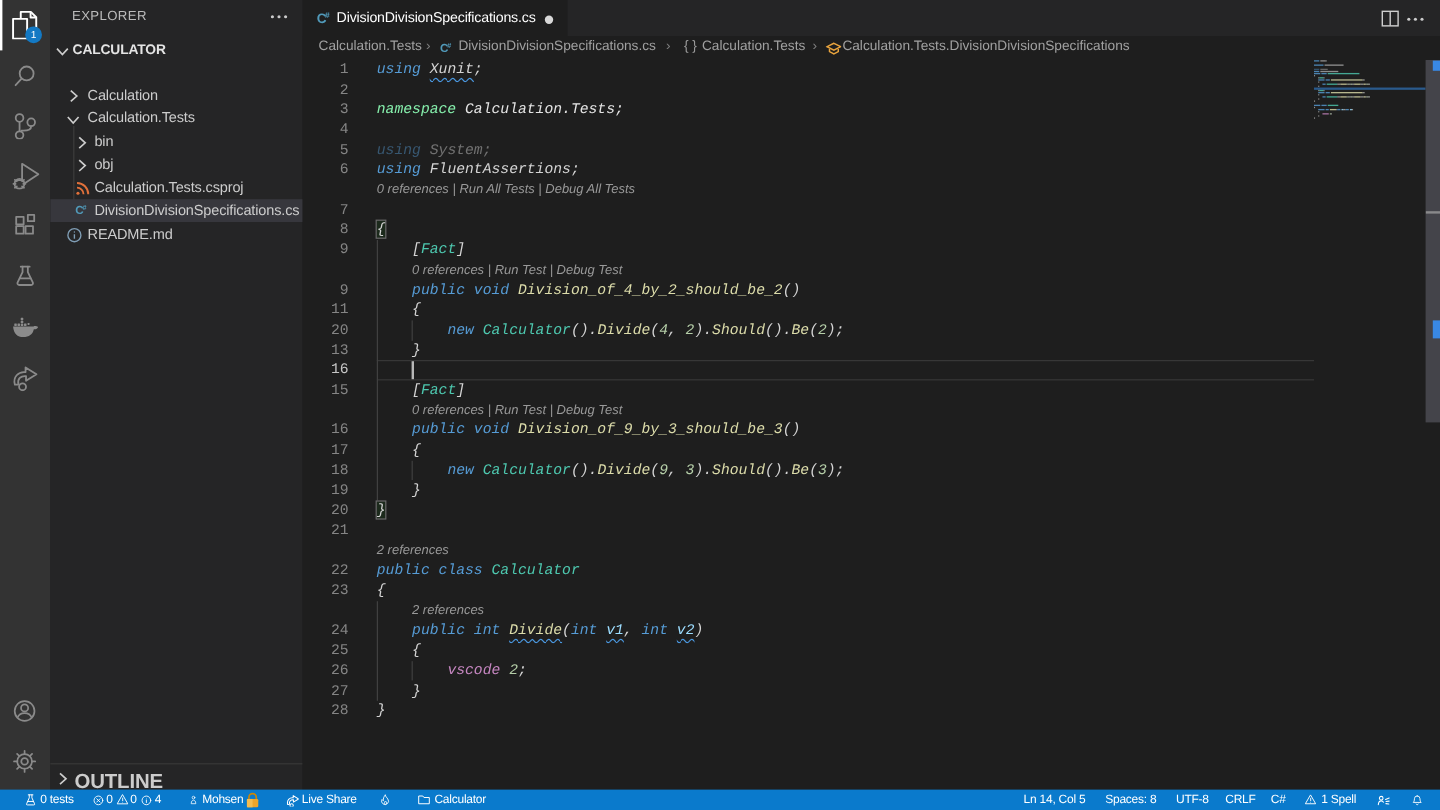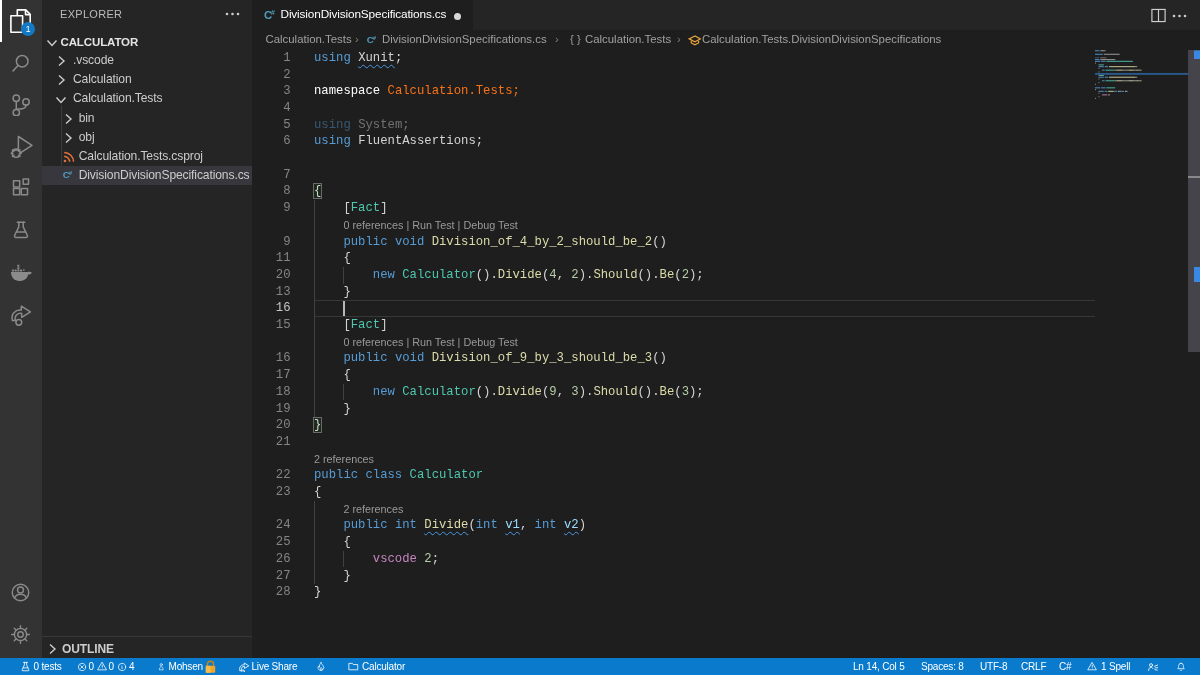--- a/index.html
+++ b/index.html
@@ -20,21 +20,21 @@
 #treeguide { position:absolute; left:18.5px; top:105px; width:1px; height:80px; background:#3c3c3c; }
 #outline { position:absolute; left:0; top:636px; width:210px; height:22px; border-top:1px solid #383838; }
 #editor { position:absolute; left:252px; top:0; width:948px; height:658px; background:#1e1e1e; }
 #tabbar { position:absolute; left:0; top:0; width:948px; height:30px; background:#252526; }
 #tab1 { position:absolute; left:0; top:0; width:221px; height:30px; background:#1e1e1e; color:#ffffff; font-size:11.8px; letter-spacing:-0.14px; }
 #crumbs { position:absolute; left:0; top:30px; width:948px; height:20px; color:#a0a0a0; font-size:11.4px; white-space:nowrap; }
 #crumbs .s { color:#7e7e7e; padding:0 1px; }
 .ln, .lnc { position:absolute; right:0; height:16.7px; line-height:16.7px; font-size:12.25px; }
 .ln { color:#858585; } .lnc { color:#c6c6c6; }
 #gutter { position:absolute; left:252px; top:0; width:38.5px; height:658px; font-family:"Liberation Mono",monospace; }
-#codearea { position:absolute; left:0; top:0; width:1200px; height:658px; font-family:"Liberation Mono",monospace; }
+#codearea { position:absolute; left:0; top:0; width:1200px; height:658px; font-family:"Liberation Mono",monospace;font-style:italic; }
 .cr { position:absolute; left:314px; height:16.7px; line-height:16.7px; font-size:12.25px; white-space:pre; }
 .lens { position:absolute; height:16.7px; line-height:17.3px; font-size:10.8px; color:#999999;
   font-family:"Liberation Sans",sans-serif; white-space:pre; }
 .ig { position:absolute; width:1px; background:#404040; }
 .sq { text-decoration:underline; text-decoration-style:wavy; text-decoration-color:#4997e0;
   text-decoration-thickness:1px; text-underline-offset:2.5px; }
 .bx { outline:1px solid #6a6a6a; outline-offset:-0.5px; background:rgba(22,80,22,.25); }
 .clb { position:absolute; left:313.5px; width:781px; height:1px; background:#373737; }
 #cursor { position:absolute; left:343px; top:301.4px; width:1.6px; height:14.6px; background:#b8b8b8; }
 #statusbar { position:absolute; left:0; top:658px; width:1200px; height:17px; background:#0a7acc;
@@ -95,24 +95,25 @@
 <div id="codearea">
   <div class="clb" style="top:300.2px"></div>
   <div class="clb" style="top:316.1px"></div>
   <div class="ig" style="left:313.8px;top:200.1px;height:217.1px"></div>
     <div class="ig" style="left:313.8px;top:500.7px;height:83.5px"></div>
     <div class="ig" style="left:343.2px;top:266.9px;height:16.7px"></div>
     <div class="ig" style="left:343.2px;top:383.8px;height:16.7px"></div>
     <div class="ig" style="left:343.2px;top:550.8px;height:16.7px"></div>
   <div class="cr" style="top:49.8px"><span style="color:#569CD6">using</span><span style="color:#D4D4D4">&nbsp;</span><span class="sq" style="color:#D4D4D4">Xunit</span><span style="color:#D4D4D4">;</span></div>
     <div class="cr" style="top:66.5px"></div>
-    <div class="cr" style="top:83.2px"><span style="color:#ffffff">namespace</span><span style="color:#D4D4D4">&nbsp;</span><span style="color:#f97316">Calculation.Tests;</span></div>
+    <div class="cr" style="top:83.2px"><span style="color:#86efac">namespace</span><span style="color:#D4D4D4">&nbsp;</span><span style="color:#e5e5e5">Calculation.Tests;</span></div>
     <div class="cr" style="top:99.9px"></div>
     <div class="cr" style="top:116.6px"><span style="color:#569CD6;opacity:.45">using</span><span style="color:#D4D4D4">&nbsp;</span><span style="color:#D4D4D4;opacity:.45">System;</span></div>
     <div class="cr" style="top:133.3px"><span style="color:#569CD6">using</span><span style="color:#D4D4D4">&nbsp;</span><span style="color:#D4D4D4">FluentAssertions;</span></div>
+    <div class="lens" style="top:150.0px;left:314.0px">0 references | Run All Tests | Debug All Tests</div>
     <div class="cr" style="top:183.4px"><span class="bx" style="color:#D4D4D4">{</span></div>
     <div class="cr" style="top:200.1px"><span style="color:#D4D4D4">&nbsp;&nbsp;&nbsp;&nbsp;</span><span style="color:#D4D4D4">[</span><span style="color:#4EC9B0">Fact</span><span style="color:#D4D4D4">]</span></div>
     <div class="lens" style="top:216.8px;left:343.4px">0 references | Run Test | Debug Test</div>
     <div class="cr" style="top:233.5px"><span style="color:#D4D4D4">&nbsp;&nbsp;&nbsp;&nbsp;</span><span style="color:#569CD6">public</span><span style="color:#D4D4D4">&nbsp;</span><span style="color:#569CD6">void</span><span style="color:#D4D4D4">&nbsp;</span><span style="color:#DCDCAA">Division_of_4_by_2_should_be_2</span><span style="color:#D4D4D4">()</span></div>
     <div class="cr" style="top:250.2px"><span style="color:#D4D4D4">&nbsp;&nbsp;&nbsp;&nbsp;</span><span style="color:#D4D4D4">{</span></div>
     <div class="cr" style="top:266.9px"><span style="color:#D4D4D4">&nbsp;&nbsp;&nbsp;&nbsp;&nbsp;&nbsp;&nbsp;&nbsp;</span><span style="color:#569CD6">new</span><span style="color:#D4D4D4">&nbsp;</span><span style="color:#4EC9B0">Calculator</span><span style="color:#D4D4D4">().</span><span style="color:#DCDCAA">Divide</span><span style="color:#D4D4D4">(</span><span style="color:#B5CEA8">4</span><span style="color:#D4D4D4">,&nbsp;</span><span style="color:#B5CEA8">2</span><span style="color:#D4D4D4">).</span><span style="color:#DCDCAA">Should</span><span style="color:#D4D4D4">().</span><span style="color:#DCDCAA">Be</span><span style="color:#D4D4D4">(</span><span style="color:#B5CEA8">2</span><span style="color:#D4D4D4">);</span></div>
     <div class="cr" style="top:283.6px"><span style="color:#D4D4D4">&nbsp;&nbsp;&nbsp;&nbsp;</span><span style="color:#D4D4D4">}</span></div>
     <div class="cr" style="top:300.3px"></div>
     <div class="cr" style="top:317.0px"><span style="color:#D4D4D4">&nbsp;&nbsp;&nbsp;&nbsp;</span><span style="color:#D4D4D4">[</span><span style="color:#4EC9B0">Fact</span><span style="color:#D4D4D4">]</span></div>
     <div class="lens" style="top:333.7px;left:343.4px">0 references | Run Test | Debug Test</div>
@@ -345,28 +346,20 @@
     </span>
   <div class="trow" style="top:32px">
       <span class="ti" style="left:2px;top:2.5px">
         <svg width="16" height="16" viewBox="0 0 16 16" fill="none" stroke="#cccccc" stroke-width="1.4">
           <path d="M3.5 5.5 L8 10.5 L12.5 5.5"></path>
         </svg>
       </span>
       <span class="tl" style="left:18.5px;font-weight:bold;font-size:11.5px;color:#e4e4e4;top:4px">CALCULATOR</span>
     </div>
   <div id="treeguide"></div>
-  <div class="trow" style="top:50.6px">
-      <span class="ti" style="left:11px;top:2.5px">
-        <svg width="16" height="16" viewBox="0 0 16 16" fill="none" stroke="#cccccc" stroke-width="1.4">
-          <path d="M6 3.5 L11 8 L6 12.5"></path>
-        </svg>
-      </span>
-      <span style="left:31px" class="tl">.vscode</span>
-    </div>
     <div class="trow" style="top:69.9px">
       <span class="ti" style="left:11px;top:2.5px">
         <svg width="16" height="16" viewBox="0 0 16 16" fill="none" stroke="#cccccc" stroke-width="1.4">
           <path d="M6 3.5 L11 8 L6 12.5"></path>
         </svg>
       </span>
       <span style="left:31px" class="tl">Calculation</span>
     </div>
     <div class="trow" style="top:89.2px">
       <span class="ti" style="left:11px;top:2.5px">
@@ -404,27 +397,37 @@
     </div>
     <div class="trow sel" style="top:165.5px;height:19.6px">
       <span class="ti" style="left:20px;top:3.5px">
         <svg width="12" height="12" viewBox="0 0 16 16">
           <text x="1" y="12.5" font-family="Liberation Sans" font-size="13" font-weight="bold" fill="#519aba">C</text>
           <text x="9" y="8" font-family="Liberation Sans" font-size="8" font-weight="bold" fill="#519aba">#</text>
         </svg>
       </span>
       <span style="left:36.7px" class="tl" style2="">DivisionDivisionSpecifications.cs</span>
     </div>
+    <div class="trow" style="top:185.7px">
+      <span class="ti" style="left:12.5px;top:3px">
+        <svg width="14" height="14" viewBox="0 0 16 16" fill="none" stroke="#7f9db4" stroke-width="1.3">
+          <circle cx="8" cy="8" r="6.2"></circle>
+          <path d="M8 7.2 V11.4"></path>
+          <circle cx="8" cy="4.9" r="0.7" fill="#7f9db4" stroke="none"></circle>
+        </svg>
+      </span>
+      <span style="left:31px" class="tl">README.md</span>
+    </div>
   <div id="outline">
       <span class="ti" style="left:2px;top:4px">
         <svg width="16" height="16" viewBox="0 0 16 16" fill="none" stroke="#cccccc" stroke-width="1.4">
           <path d="M6 3.5 L11 8 L6 12.5"></path>
         </svg>
       </span>
-      <span style="position:absolute;left:20px;top:5px;font-weight:bold;font-size:12px;letter-spacing:-0.1px;color:#cccccc">OUTLINE</span>
+      <span style="position:absolute;left:20px;top:5px;font-weight:bold;font-size:17px;letter-spacing:-0.1px;color:#cccccc">OUTLINE</span>
     </div>
 </div>
 <div id="statusbar">
   <span class="st ic" style="left:20px">
       <svg width="11" height="11" viewBox="0 0 16 16" fill="none" stroke="#ffffff" stroke-width="1.2" stroke-linecap="round" stroke-linejoin="round" style="vertical-align:-2px">
         <path d="M6.4 2 v3.6 L3.2 12.8 a1 1 0 0 0 .95 1.4 h7.7 a1 1 0 0 0 .95 -1.4 L9.6 5.6 V2"></path>
         <path d="M5.2 2 h5.6"></path>
         <path d="M4.6 10 h6.8"></path>
       </svg>
     </span>

